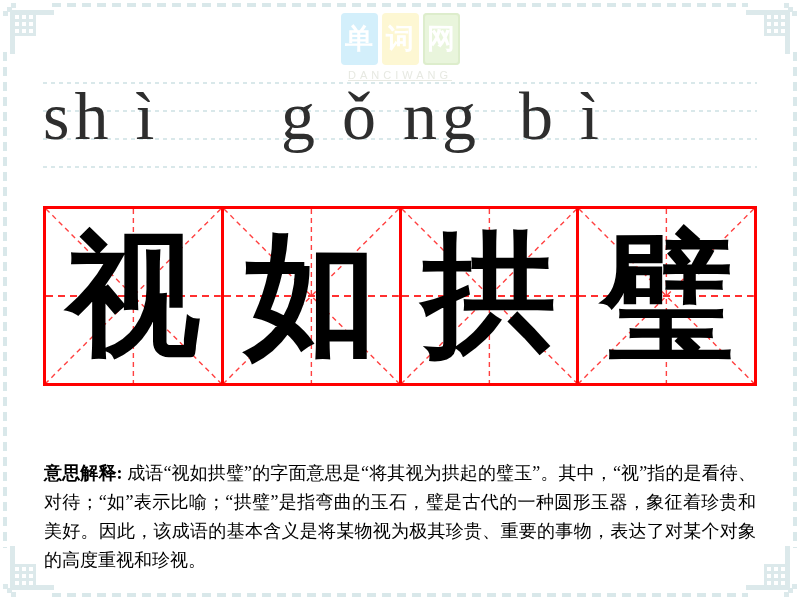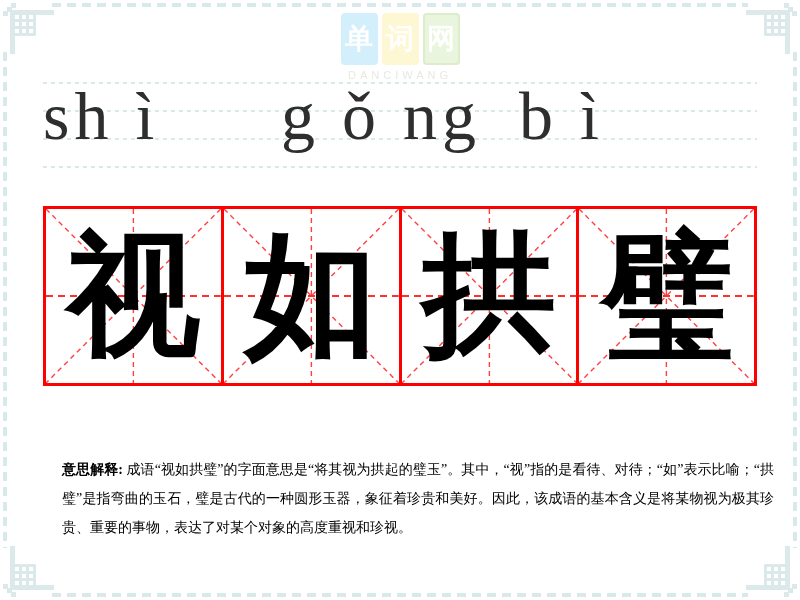--- a/index.html
+++ b/index.html
@@ -32,21 +32,21 @@
     flex-direction:column;align-items:center;pointer-events:none;}
   .wm-blocks{display:flex;gap:4px;}
   .wm-block{width:37px;height:52px;border-radius:4px;display:flex;
     align-items:center;justify-content:center;
     font-size:28px;font-weight:bold;color:#ffffff;
     font-family:"Liberation Sans","DejaVu Sans",sans-serif;}
   .wm-block.b1{background:#d3effb;}
   .wm-block.b2{background:#fdf7d3;}
   .wm-block.b3{background:#e9f5dc;box-shadow:inset 0 0 0 2px #ddedcc;}
   .wm-subtitle{margin-top:4px;font-size:11px;letter-spacing:4px;
-    color:#e7e9e2;font-family:"Liberation Sans","DejaVu Sans",sans-serif;}
+    color:#e7e9e2;font-family:"Liberation Sans","DejaVu Sans",sans-serif;text-decoration:underline;}
 
   
   .py-line{position:absolute;left:43px;width:714px;height:2px;
     background:repeating-linear-gradient(90deg,#d9e8ea 0 4px,transparent 4px 8px);}
   .py-line.l1{top:82px;} .py-line.l2{top:110px;}
   .py-line.l3{top:138px;} .py-line.l4{top:166px;}
 
   .pinyin-row{position:absolute;left:43px;top:74px;width:714px;height:84px;
     display:flex;}
   .pinyin-syllable{flex:1;text-align:left;line-height:84px;
@@ -57,22 +57,22 @@
     box-sizing:border-box;border:3px solid #ff0000;display:flex;background:#fff;}
   .char-cell{flex:1;position:relative;display:flex;align-items:center;
     justify-content:center;}
   .char-cell + .char-cell{border-left:3px solid #ff0000;}
   .cell-guides{position:absolute;left:0;top:0;width:100%;height:100%;}
   .hanzi{position:relative;font-size:134px;line-height:174px;font-weight:bold;
     color:#000;font-family:"Liberation Serif","DejaVu Serif",serif;}
 
   
   .explanation{position:absolute;left:44px;top:441px;width:712px;
-    font-size:14px;line-height:29px;color:#000;
-    text-align:justify;margin-left:18px;}
+    font-size:18px;line-height:29px;color:#000;
+    text-align:justify;}
   .explanation b{font-weight:bold;}
 </style>
 </head>
 <body>
 
 <svg width="0" height="0" style="position:absolute">
   <defs>
     <g id="fret-corner" fill="#dce9eb">
       <rect x="9" y="1" width="5" height="5"></rect>
       <rect x="5" y="5" width="5" height="5"></rect>

